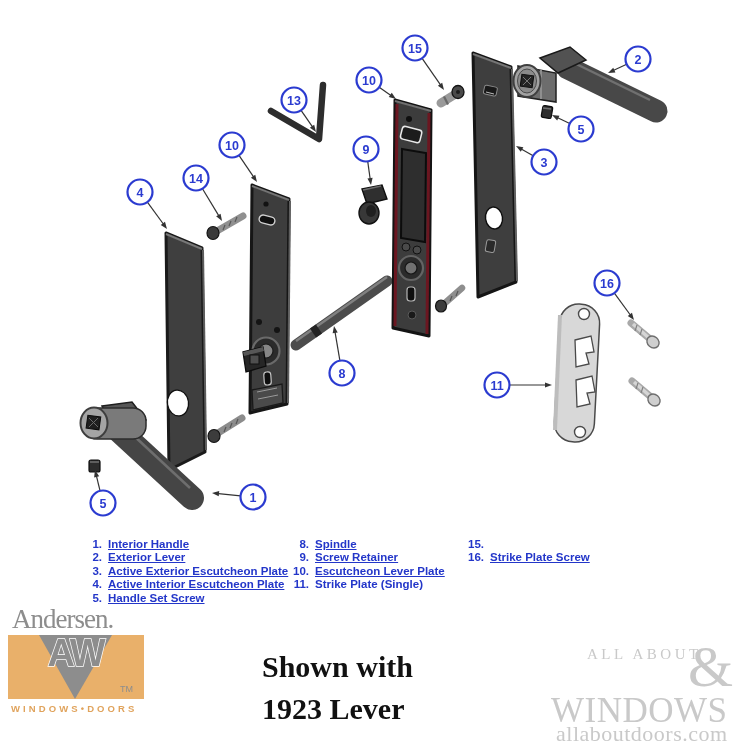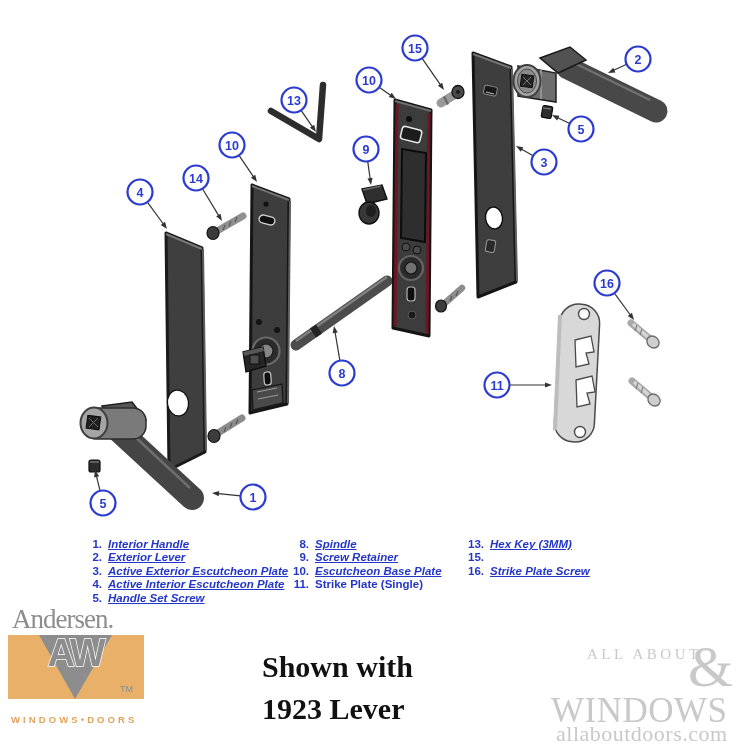--- a/index.html
+++ b/index.html
@@ -8,32 +8,32 @@
   svg.diagram{position:absolute;left:0;top:0;}
   
   .parts-list{position:absolute;left:0;top:538px;width:750px;height:90px;}
   .plist-col{position:absolute;top:0;}
   .plist-col.c1{left:80px;}
   .plist-col.c2{left:287px;}
   .plist-col.c3{left:462px;}
   .plist-row{display:flex;line-height:13.4px;font-size:11.5px;font-weight:bold;color:#2336c9;}
   .plist-num{width:22px;text-align:right;margin-right:6px;flex:0 0 auto;}
   .plist-label{color:#2336c9;text-decoration:none;white-space:nowrap;}
-  .plist-label.link{text-decoration:underline;font-style:italic;}
+  .plist-label.link{text-decoration:underline;}
   
   .caption{position:absolute;left:262px;top:646px;width:230px;text-align:left;
            font-family:"Liberation Serif",serif;font-weight:bold;font-size:30px;
            color:#111;line-height:42px;}
   
   .andersen{position:absolute;left:8px;top:604px;width:150px;}
   .aw-wordmark{display:block;font-family:"Liberation Serif",serif;font-size:27px;
                color:#8d8d8d;letter-spacing:-1px;line-height:30px;margin-left:4px;}
   .aw-square{display:block;margin-top:1px;}
   .aw-tagline{display:block;font-size:9.5px;font-weight:bold;letter-spacing:3.1px;
-              color:#e0a35c;margin-top:15px;margin-left:3px;white-space:nowrap;}
+              color:#e0a35c;margin-top:4px;margin-left:3px;white-space:nowrap;}
   
   .allabout{position:absolute;left:0;top:0;width:750px;height:750px;pointer-events:none;
             font-family:Liberation Serif, serif;color:#c9c9c9;}
   .aa-allabout{position:absolute;left:587px;top:646px;font-size:15px;letter-spacing:3.5px;white-space:nowrap;}
   .aa-amp{position:absolute;left:688px;top:638px;font-size:58px;line-height:58px;}
   .aa-doors{position:absolute;left:551px;top:663px;font-size:38px;line-height:38px;letter-spacing:3px;white-space:nowrap;}
   .aa-windows{position:absolute;left:551px;top:693px;font-size:35px;line-height:35px;letter-spacing:0.5px;white-space:nowrap;}
   .aa-domain{position:absolute;left:556px;top:721px;font-size:22px;line-height:26px;letter-spacing:0.5px;white-space:nowrap;}
 </style>
 </head>
@@ -319,32 +319,28 @@
         <div class="plist-row">
           <span class="plist-num">8.</span>
           <a class="plist-label link">Spindle</a>
         </div>
         <div class="plist-row">
           <span class="plist-num">9.</span>
           <a class="plist-label link">Screw Retainer</a>
         </div>
         <div class="plist-row">
           <span class="plist-num">10.</span>
-          <a class="plist-label link">Escutcheon Base Plate</a>
+          <a class="plist-label link">Escutcheon Lever Plate</a>
         </div>
         <div class="plist-row">
           <span class="plist-num">11.</span>
           <a class="plist-label">Strike Plate (Single)</a>
         </div>
       </div>
     <div class="plist-col c3">
-        <div class="plist-row">
-          <span class="plist-num">13.</span>
-          <a class="plist-label link">Hex Key (3MM)</a>
-        </div>
         <div class="plist-row">
           <span class="plist-num">15.</span>
         </div>
         <div class="plist-row">
           <span class="plist-num">16.</span>
           <a class="plist-label link">Strike Plate Screw</a>
         </div>
       </div>
   </div>
 

